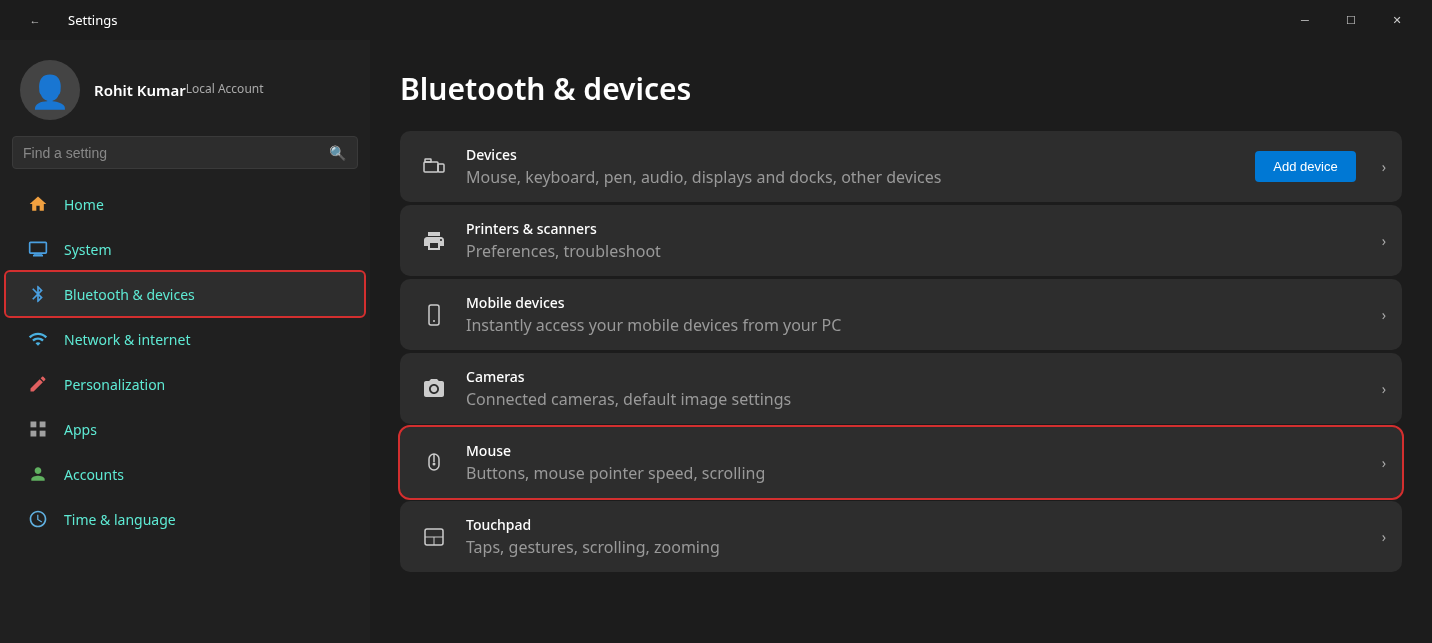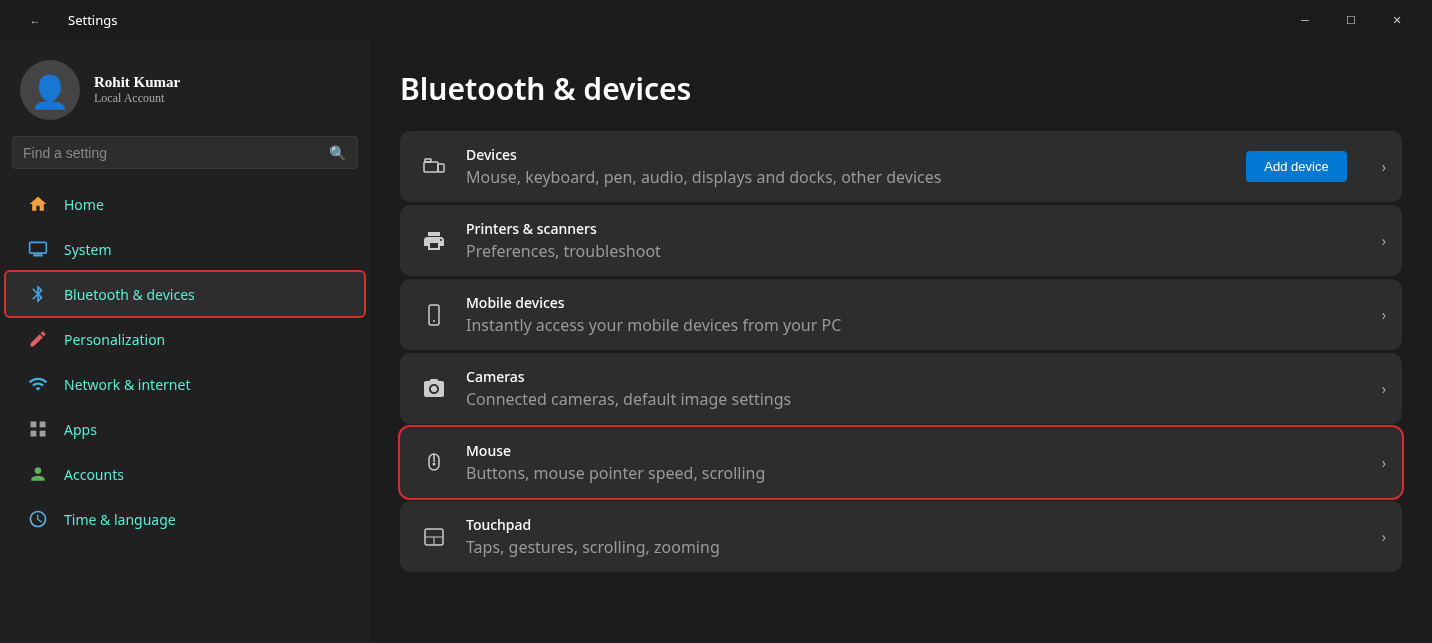--- a/index.html
+++ b/index.html
@@ -85,21 +85,21 @@
       display: flex;
       align-items: center;
       justify-content: center;
       flex-shrink: 0;
       overflow: hidden;
     }
     .avatar-icon {
       font-size: 32px;
       color: #aaa;
     }
-    .user-info { display: flex; flex-direction: column; font-family: Liberation Serif, serif; }
+    .user-info { display: flex; flex-direction: row; }
     .user-name { font-size: 15px; font-weight: 600; color: #ffffff; }
     .user-type { font-size: 12px; color: #aaaaaa; }
 
     
     .search-container {
       padding: 0 12px 12px 12px;
     }
     .search-box {
       display: flex;
       align-items: center;
@@ -186,21 +186,21 @@
       align-items: center;
       justify-content: center;
       font-size: 22px;
       color: #cccccc;
       flex-shrink: 0;
       margin-right: 14px;
     }
     .setting-text { flex: 1; }
     .setting-title { font-size: 14px; font-weight: 500; color: #ffffff; }
     .setting-desc { font-size: 16px; color: #999999; margin-top: 2px; }
-    .setting-action { margin-right: 27px; }
+    .setting-action { margin-right: 18px; }
     .add-device-btn {
       background: #0078d4;
       color: #ffffff;
       border: none;
       border-radius: 4px;
       padding: 8px 18px;
       font-size: 13px;
       font-weight: 500;
       cursor: pointer;
       white-space: nowrap;
@@ -290,34 +290,34 @@
   </div>
         <div class="nav-item active">
     <div class="nav-icon icon-bluetooth">
             <svg width="20" height="20" viewBox="0 0 24 24" fill="#4a9fe0">
               <path d="M17.71 7.71L12 2h-1v7.59L6.41 5 5 6.41 10.59 12 5 17.59 6.41 19 11 14.41V22h1l5.71-5.71-4.3-4.29 4.3-4.29zM13 5.83l1.88 1.88L13 9.59V5.83zm1.88 10.46L13 18.17v-3.76l1.88 1.88z"></path>
             </svg>
           </div>
     <span class="nav-label">Bluetooth &amp; devices</span>
   </div>
         <div class="nav-item">
+    <div class="nav-icon icon-network">
+            <svg width="20" height="20" viewBox="0 0 24 24" fill="#4ab0e0">
+              <path d="M1 9l2 2c4.97-4.97 13.03-4.97 18 0l2-2C16.93 2.93 7.08 2.93 1 9zm8 8l3 3 3-3c-1.65-1.66-4.34-1.66-6 0zm-4-4l2 2c2.76-2.76 7.24-2.76 10 0l2-2C15.14 9.14 8.87 9.14 5 13z"></path>
+            </svg>
+          </div>
+    <span class="nav-label">Network &amp; internet</span>
+  </div>
+        <div class="nav-item">
     <div class="nav-icon icon-personalization">
             <svg width="20" height="20" viewBox="0 0 24 24" fill="#e06060">
               <path d="M3 17.25V21h3.75L17.81 9.94l-3.75-3.75L3 17.25zM20.71 7.04c.39-.39.39-1.02 0-1.41l-2.34-2.34c-.39-.39-1.02-.39-1.41 0l-1.83 1.83 3.75 3.75 1.83-1.83z"></path>
             </svg>
           </div>
     <span class="nav-label">Personalization</span>
-  </div>
-        <div class="nav-item">
-    <div class="nav-icon icon-network">
-            <svg width="20" height="20" viewBox="0 0 24 24" fill="#4ab0e0">
-              <path d="M1 9l2 2c4.97-4.97 13.03-4.97 18 0l2-2C16.93 2.93 7.08 2.93 1 9zm8 8l3 3 3-3c-1.65-1.66-4.34-1.66-6 0zm-4-4l2 2c2.76-2.76 7.24-2.76 10 0l2-2C15.14 9.14 8.87 9.14 5 13z"></path>
-            </svg>
-          </div>
-    <span class="nav-label">Network &amp; internet</span>
   </div>
         <div class="nav-item">
     <div class="nav-icon icon-apps">
             <svg width="20" height="20" viewBox="0 0 24 24" fill="#a0a0a0">
               <rect x="3" y="3" width="7" height="7"></rect>
               <rect x="14" y="3" width="7" height="7"></rect>
               <rect x="3" y="14" width="7" height="7"></rect>
               <rect x="14" y="14" width="7" height="7"></rect>
             </svg>
           </div>

